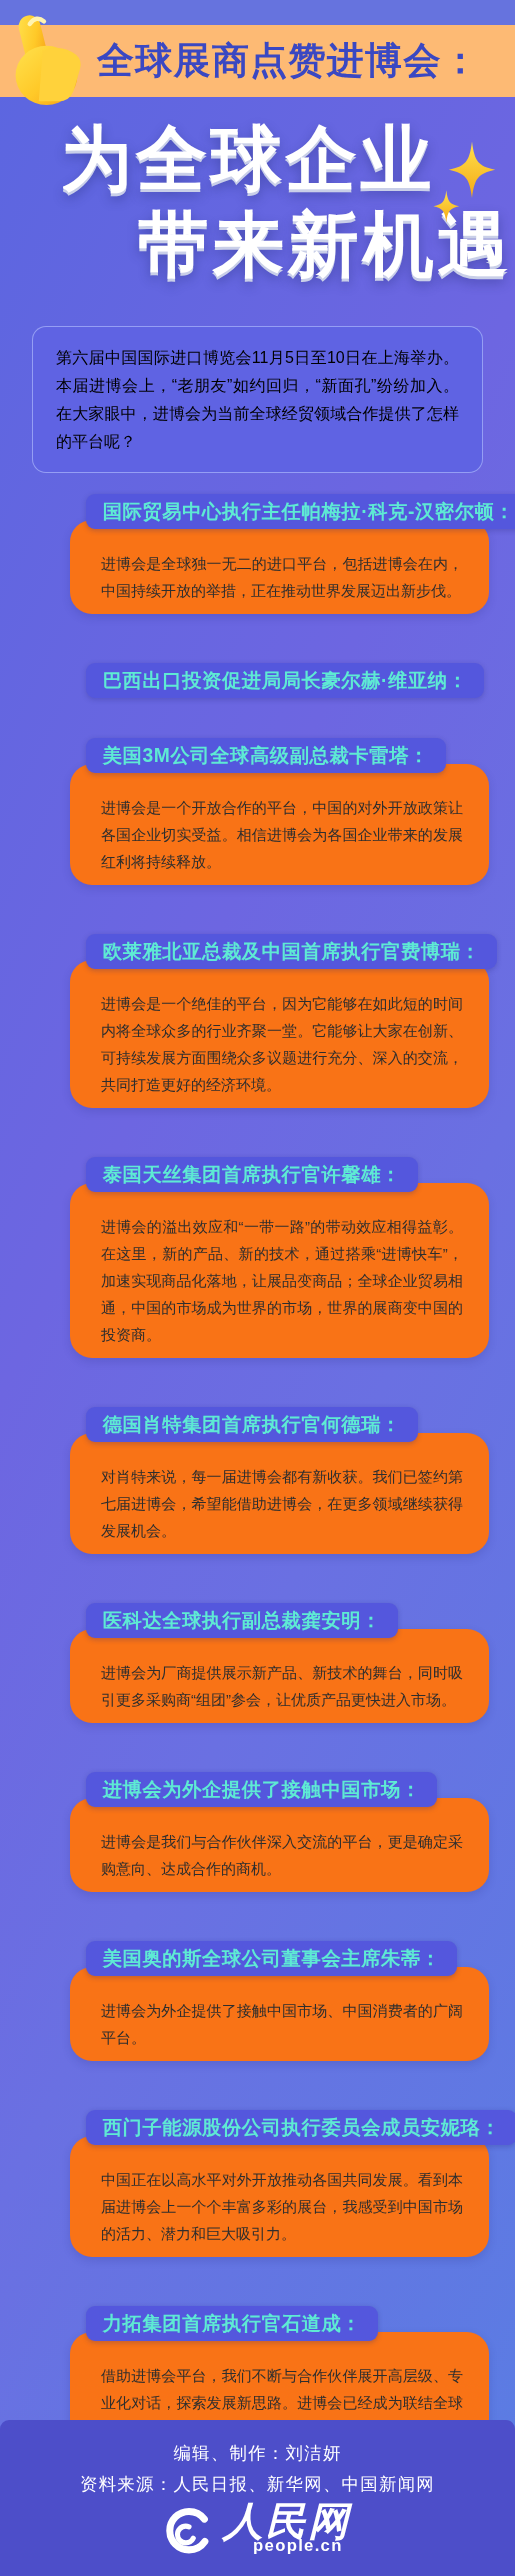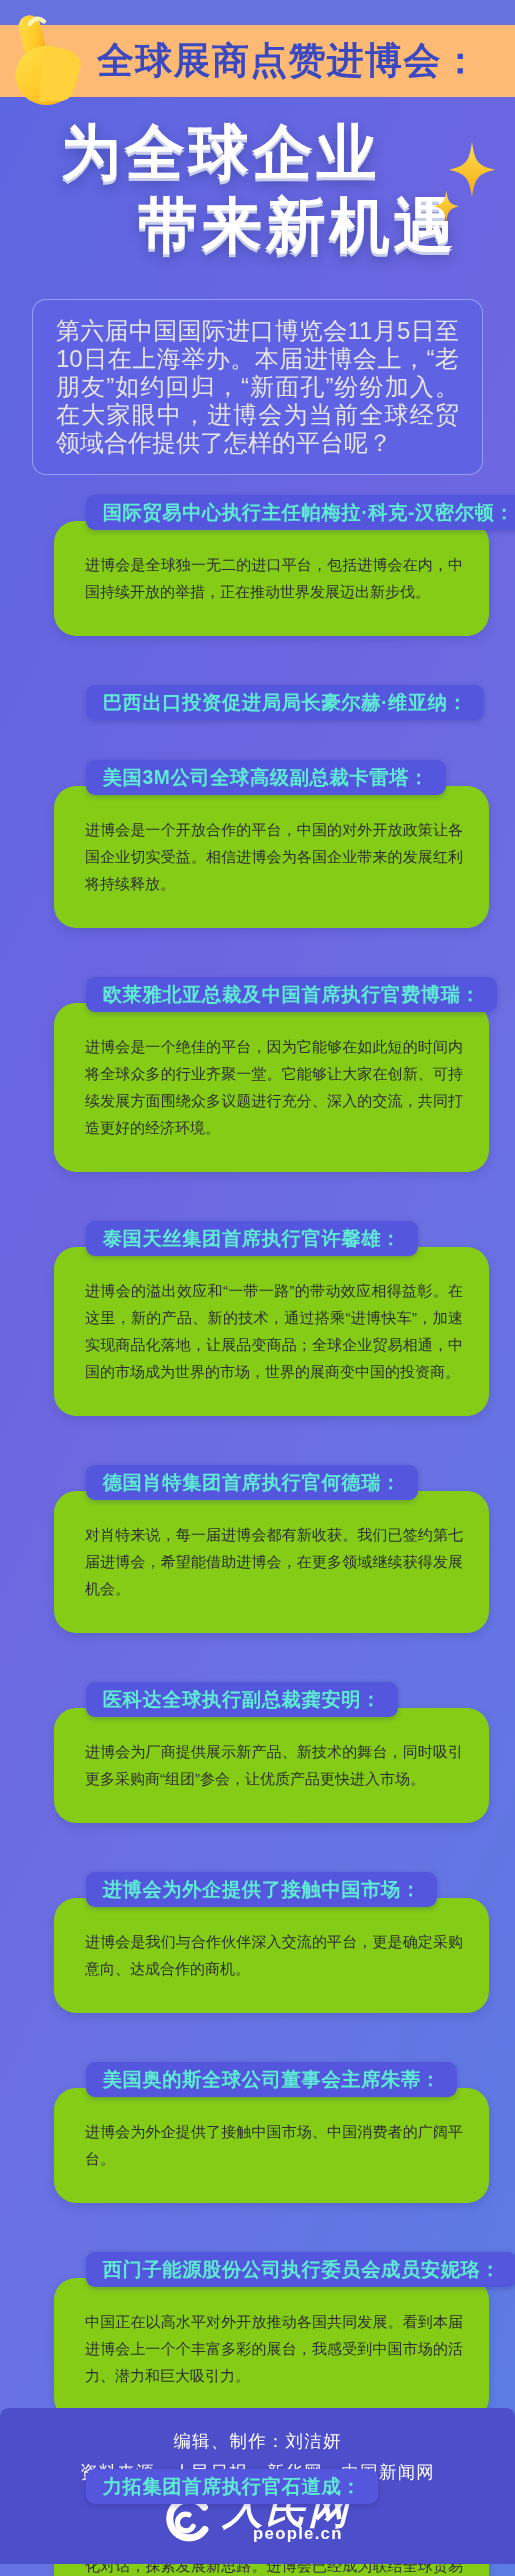--- a/index.html
+++ b/index.html
@@ -15,52 +15,53 @@
     display:flex;align-items:center;justify-content:center;
   }
   .banner-title{
     font-size:37px;font-weight:900;color:#3a48c2;letter-spacing:1.3px;
     padding-left:62px;white-space:nowrap;
   }
   .thumb-wrap{position:absolute;left:3.9px;top:-14px;width:85px;height:98px;}
   
   .headline{margin-top:19.3px;position:relative;color:#fff;}
   .headline .hl-line{
-    font-size:60px;line-height:1.22;font-weight:900;letter-spacing:3.9px;white-space:nowrap;
+    font-size:71px;line-height:1.22;font-weight:900;letter-spacing:3.9px;white-space:nowrap;
     text-shadow:0 3.2px 0 #c9cfe8,0 6.4px 11.6px rgba(35,45,120,.45);
   }
   .hl1{margin-left:61px;}
   .hl2{margin-left:138px;}
   .sparkles{position:absolute;right:11.6px;top:19.3px;width:71px;height:90px;}
   
   .intro{
     margin:37px 32px 0 32px;border-radius:14px;
     background:#5f63e3;border:1.9px solid rgba(185,198,255,.6);
-    padding:16.7px 23px;color:#e5e5e5;
-    font-size:24px;line-height:28px;text-align:justify;
+    padding:16.7px 23px;color:#000000;
+    font-size:16px;line-height:28px;text-align:justify;
   }
   
   .sections{margin:20.6px 26px 0 54px;}
   .quote-sec{margin-bottom:49px;}
   .pill{
     position:relative;z-index:2;display:inline-block;margin-left:32px;
     background:#5457dd;border-radius:9px;height:35px;line-height:35px;
     padding:0 16.7px;margin-bottom:-18px;
     box-shadow:0 1.9px 5.2px rgba(40,40,120,.25);
   }
   .pill span{font-size:19.3px;font-weight:900;color:#5eead4;letter-spacing:0.6px;white-space:nowrap;}
   .card{
-    background:#84cc16;border-radius:22px;
-    padding:30px 26px 31px 31px;
+    background:#f97316;border-radius:22px;
+    padding:30px 26px 10px 31px;
     box-shadow:0 3.9px 9px rgba(40,45,130,.18);
+    margin-left:16px;
   }
   .card p{margin:0;font-size:15px;line-height:27px;color:#2e2e2e;text-align:justify;}
   
   .footer{
-    position:absolute;left:0;right:0;bottom:12px;height:156px;
+    position:absolute;left:0;right:0;bottom:0;height:156px;
     background:#4d4ec9;border-radius:9px 9px 0 0;
     display:flex;flex-direction:column;align-items:center;
     color:#fff;padding-top:24.5px;box-sizing:border-box;
   }
   .footer .credit,.footer .source{font-size:17.4px;line-height:17.4px;letter-spacing:1.3px;}
   .footer .source{margin-top:14px;}
   .logo-row{margin-top:11.6px;display:flex;align-items:flex-end;}
   .logo-swirl{width:50px;height:50px;margin-right:9px;}
   .logo-text-col{display:flex;flex-direction:column;align-items:flex-start;}
   .logo-cn{font-size:40px;font-weight:900;font-style:italic;letter-spacing:2.6px;line-height:31px;}

